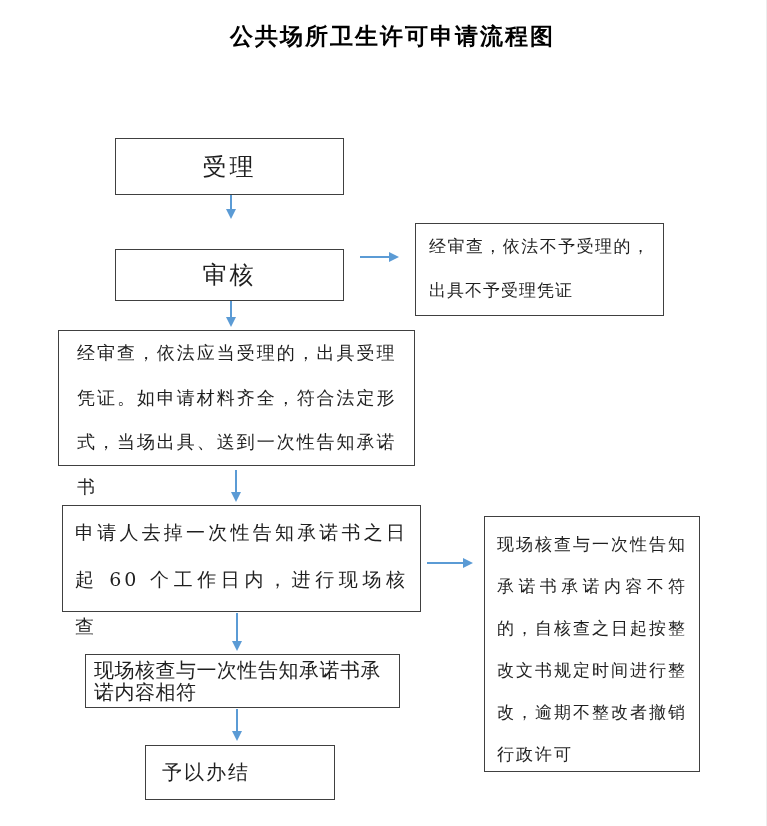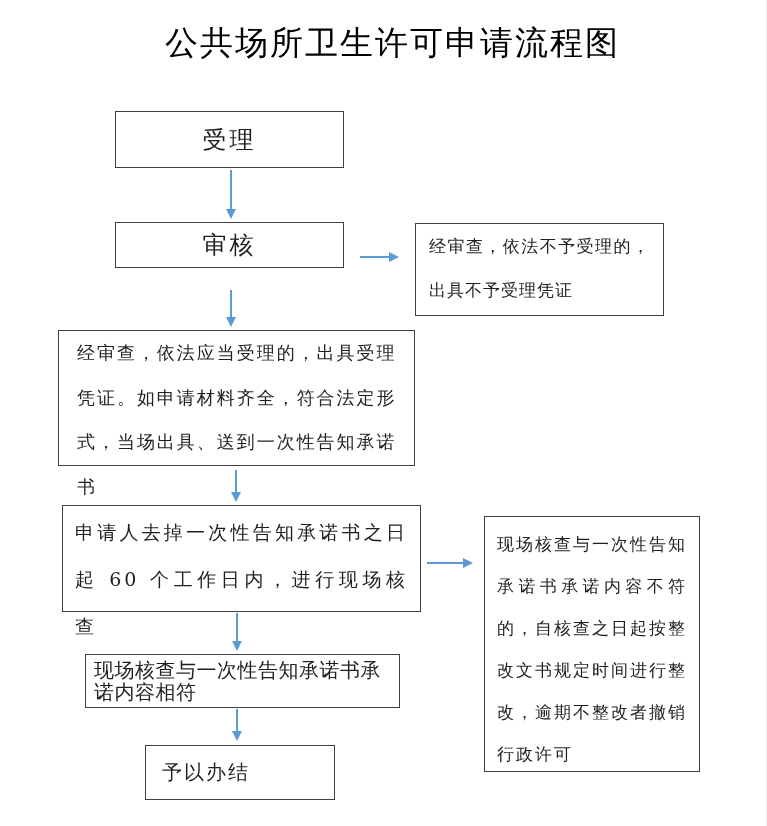--- a/index.html
+++ b/index.html
@@ -20,39 +20,40 @@
     font-family: "DejaVu Serif", "Liberation Serif", serif;
     color: var(--text-color);
   }
   .title {
     position: absolute;
     top: 21px;
     left: 0;
     right: 0;
     text-align: center;
     font-family: "DejaVu Sans", "Liberation Sans", sans-serif;
-    font-weight: normal;
-    font-size: 33px;
+    font-weight: bold;
+    font-size: 23px;
     letter-spacing: 2px;
     color: #000;
     margin-left: 19px;
   }
   .node {
     position: absolute;
     border: 1.6px solid var(--border-color);
     background: var(--bg-color);
     color: var(--text-color);
   }
   .center-text {
     display: flex;
     align-items: center;
     justify-content: center;
+    margin-top: 27px;
   }
   #n-accept  { left: 115px; top: 111px; width: 229px; height: 57px; font-size: 24px; letter-spacing: 3px; }
-  #n-review  { left: 115px; top: 222px; width: 229px; height: 46px; font-size: 24px; letter-spacing: 3px; }
+  #n-review  { left: 115px; top: 222px; width: 229px; height: 52px; font-size: 24px; letter-spacing: 3px; }
   #n-reject  { left: 415px; top: 223px; width: 249px; height: 93px;
                padding: 0 13px 0; font-size: 17px; line-height: 44px;
                letter-spacing: 1px; text-align: justify; }
   #n-accept-issue { left: 58px; top: 330px; width: 357px; height: 136px;
                padding: 0 18px; font-size: 18px; line-height: 44.5px;
                letter-spacing: 1.5px; text-align: justify; }
   #n-site-check { left: 62px; top: 505px; width: 359px; height: 107px;
                padding: 3px 12px 0; font-size: 19px; line-height: 47px;
                letter-spacing: 3px; text-align: justify; }
   #n-mismatch { left: 484px; top: 516px; width: 216px; height: 256px;

